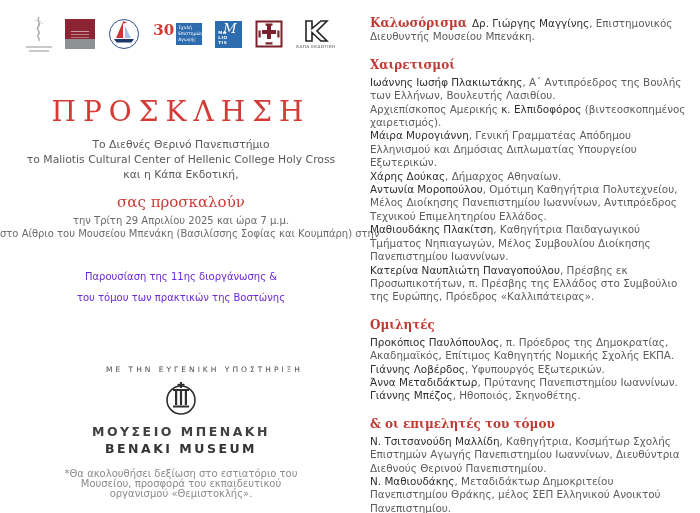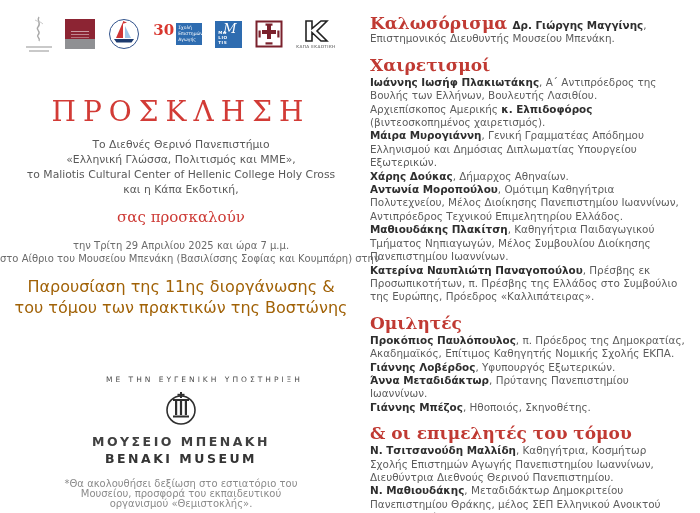--- a/index.html
+++ b/index.html
@@ -24,35 +24,35 @@
   .logo30 .box div { font-size:4.5px; line-height:1.35; white-space:nowrap; }
   .maliotis { width:27px; height:27px; background:#2e6cb0; color:#fff; position:relative; }
   .maliotis .m { font-family:"DejaVu Serif",serif; font-style:italic; font-size:13px; position:absolute; top:0px; left:8px; }
   .maliotis .stack { position:absolute; left:3px; bottom:2px; text-align:left; }
   .maliotis .stack div { font-size:4.2px; font-weight:bold; line-height:1.15; letter-spacing:.5px; }
   .kappa { display:flex; flex-direction:column; align-items:center; }
   .kappa .cap { font-size:4.2px; color:#444; letter-spacing:.4px; margin-top:1px; }
   .invitation-title { margin-top:40px; font-family:"DejaVu Serif",serif; font-size:28px; letter-spacing:7px; color:#d23b36; }
   .intro { margin-top:9px; font-size:10.8px; line-height:15px; color:#595959; }
   .invite { margin-top:11px; font-family:"DejaVu Serif",serif; font-size:15px; color:#cd3a35; }
-  .when { margin-top:13px; font-size:10px; line-height:13px; color:#6b6b6b; white-space:nowrap; }
-  .event { margin-top:11px; font-size:16px; line-height:21px; color:#a16207; }
+  .when { margin-top:3px; font-size:10px; line-height:13px; color:#6b6b6b; white-space:nowrap; }
+  .event { margin-top:26px; font-size:10px; line-height:21px; color:#6d28d9; }
   .support { margin-top:57px; font-size:7.5px; letter-spacing:3px; color:#4c4c4c;padding-left:47px; }
   .emblem { margin-top:7px; }
   .benaki-gr { margin-top:3px; font-size:12.5px; letter-spacing:2.5px; color:#404040; font-weight:bold; }
   .benaki-en { font-size:12.5px; letter-spacing:2.5px; color:#343434; font-weight:bold; margin-top:2px; }
   .footnote { margin-top:13px; font-size:10px; line-height:10px; color:#8b8b8b; width:250px; margin-left:auto; margin-right:auto; }
   
   .right { flex:1; padding:17px 14px 0 8px; text-align:left; }
   .section { margin-bottom:11px; }
-  .sec-heading { font-family:"DejaVu Serif",serif; font-weight:bold; font-size:17px; color:#c03a33; }
+  .sec-heading { font-family:"DejaVu Serif",serif; font-weight:bold; font-size:12px; color:#c03a33; }
   .heading-line { line-height:17px; margin-bottom:2px; }
   .entry { font-size:10.4px; line-height:13.4px; }
   .entry .sec-heading { margin-right:5px; }
-  .seg-bold { font-weight:bold; color:#2e2e2e;text-align:center; }
+  .seg-bold { font-weight:normal; color:#2e2e2e;text-align:center; }
   .seg-normal { color:#5c5c5c; }
 </style>
 </head>
 <body>
 
 <div class="page">
 
   <div class="left">
 
     <div class="logo-row">
@@ -110,21 +110,20 @@
           <path d="M3 2 h6 v7.5 L18 2 h6 L14 12 l10 10 h-6 l-9 -8.5 V22 H3 z" fill="none" stroke="#222" stroke-width="1.6"></path>
         </svg>
         <div class="cap">ΚΑΠΑ ΕΚΔΟΤΙΚΗ</div>
       </div>
     </div>
 
     <div class="invitation-title">ΠΡΟΣΚΛΗΣΗ</div>
 
     <div class="intro">
       <div>Το Διεθνές Θερινό Πανεπιστήμιο</div>
-      <div>«Ελληνική Γλώσσα, Πολιτισμός και ΜΜΕ»,</div>
       <div>το Maliotis Cultural Center of Hellenic College Holy Cross</div>
       <div>και η Κάπα Εκδοτική,</div>
     </div>
 
     <div class="invite">σας προσκαλούν</div>
 
     <div class="when">
       <div>την Τρίτη 29 Απριλίου 2025 και ώρα 7 μ.μ.</div>
       <div>στο Αίθριο του Μουσείου Μπενάκη (Βασιλίσσης Σοφίας και Κουμπάρη) στην</div>
     </div>

